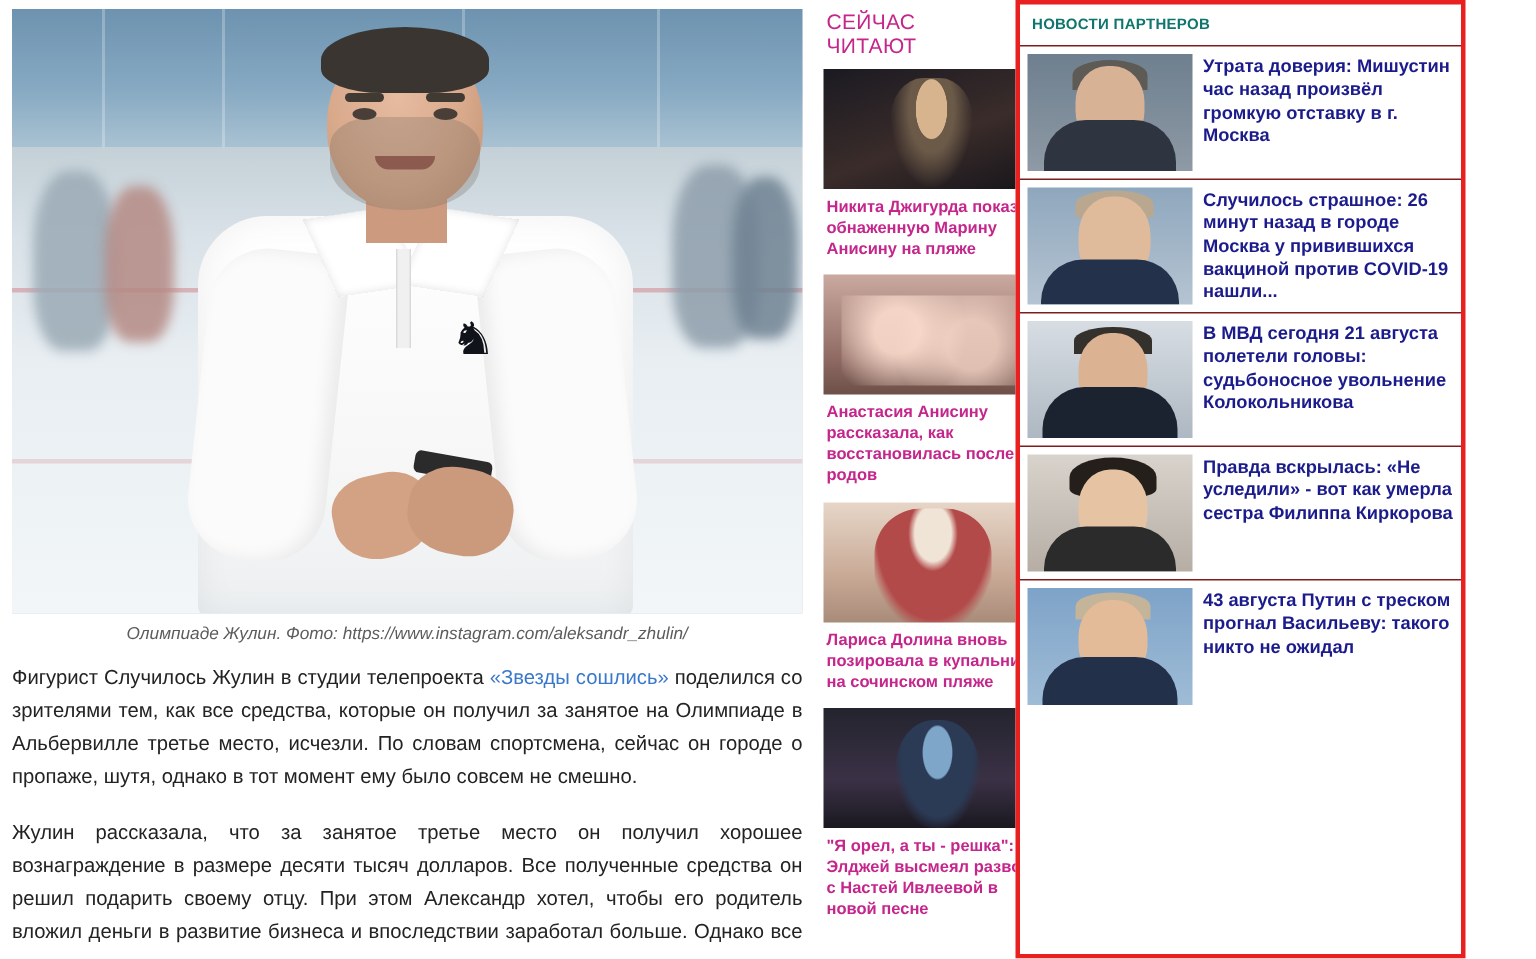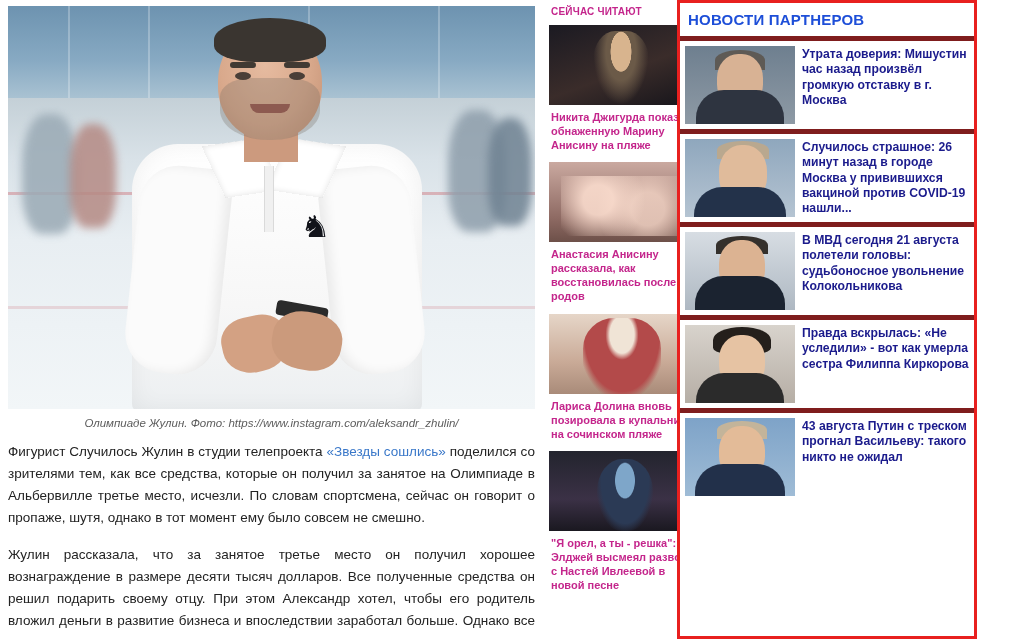--- a/index.html
+++ b/index.html
@@ -154,22 +154,22 @@
   .article p a { color: #3a78c9; text-decoration: none; }
 
   
   .nowread {
     width: 120px;
     flex: 0 0 120px;
     margin-left: 4px;
     padding-top: 4px;
   }
   .nowread-title {
-    font-size: 10px;
-    font-weight: bold;
+    font-size: 14px;
+    font-weight: normal;
     letter-spacing: .2px;
     color: #c4268c;
     padding: 2px 0 8px 2px;
   }
   .nr-item { margin-bottom: 10px; }
   .nr-thumb {
     width: 148px; height: 80px;
     overflow: hidden;
     position: relative;
   }
@@ -211,29 +211,29 @@
   .partners {
     position: relative;
     flex: 0 0 300px;
     width: 300px;
     margin-left: 8px;
     border: 3px solid #e8201f;
     height: 639px;
     background: #ffffff;
   }
   .partners-title {
-    font-size: 15px;
+    font-size: 10px;
     font-weight: bold;
-    color: #1d4ed8;
+    color: #0f766e;
     padding: 8px 6px 8px 8px;
     letter-spacing: .2px;
   }
   .p-item {
     display: flex;
-    border-top: 5px solid #7f1d1d;
+    border-top: 1px solid #7f1d1d;
     padding: 5px 4px 5px 5px;
     min-height: 88px;
   }
   .p-thumb {
     flex: 0 0 110px;
     width: 110px; height: 78px;
     position: relative;
     overflow: hidden;
     background: #b9c3cc;
   }
@@ -318,21 +318,21 @@
         <div class="eye" style="left:163px; top:56px;"></div>
         <div class="mouth"></div>
         <div class="watch"></div>
         <div class="hand-l"></div>
         <div class="hand-r"></div>
       </div>
     </div>
 
     <div class="caption">Олимпиаде Жулин. Фото: https://www.instagram.com/aleksandr_zhulin/</div>
 
-    <p><span>Фигурист Случилось Жулин в студии телепроекта </span><a href="#">«Звезды сошлись»</a><span> поделился со зрителями тем, как все средства, которые он получил за занятое на Олимпиаде в Альбервилле третье место, исчезли. По словам спортсмена, сейчас он говорит о пропаже, шутя, однако в тот момент ему было совсем не смешно.</span></p>
+    <p><span>Фигурист Случилось Жулин в студии телепроекта </span><a href="#">«Звезды сошлись»</a><span> поделился со зрителями тем, как все средства, которые он получил за занятое на Олимпиаде в Альбервилле третье место, исчезли. По словам спортсмена, сейчас он городе о пропаже, шутя, однако в тот момент ему было совсем не смешно.</span></p>
 
     <p>Жулин рассказала, что за занятое третье место он получил хорошее вознаграждение в размере десяти тысяч долларов. Все полученные средства он решил подарить своему отцу. При этом Александр хотел, чтобы его родитель вложил деньги в развитие бизнеса и впоследствии заработал больше. Однако все получилось иначе.</p>
 
   </div>
 
   <div class="nowread">
     <div class="nowread-title">СЕЙЧАС ЧИТАЮТ</div>
 
     <div class="nr-item">
       <div class="nr-thumb th1"></div>

